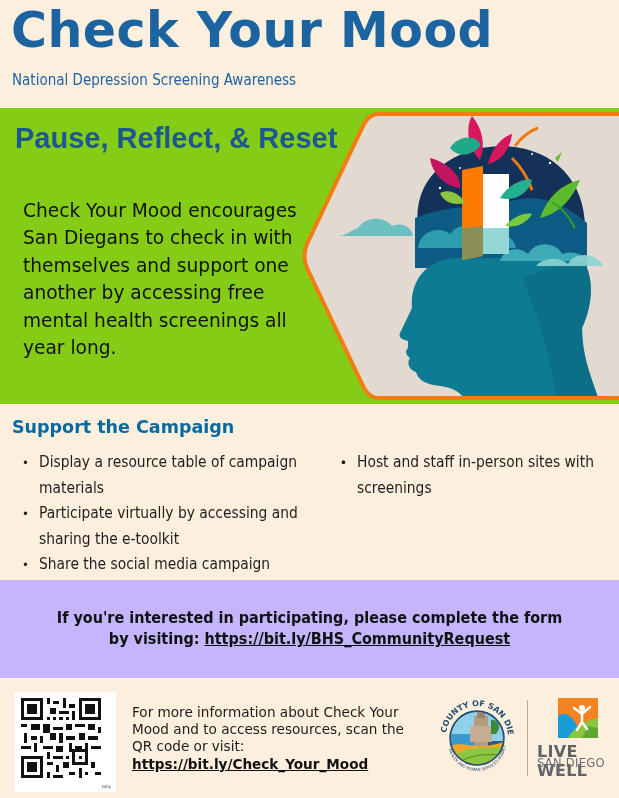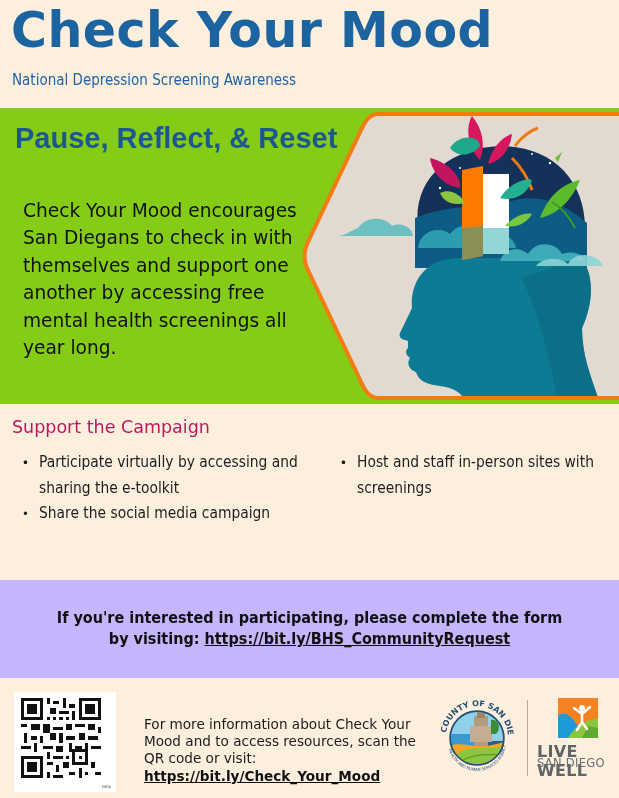--- a/index.html
+++ b/index.html
@@ -30,22 +30,22 @@
     position: absolute; left: 14px; top: 80px; width: 300px;
     font-family: "DejaVu Sans", sans-serif;
     font-size: 18.6px; line-height: 27.4px; color: #111;
     margin: 9px;
   }
   .hex-wrap { position: absolute; left: 300px; top: 0px; width: 319px; height: 296px; }
   .hex-wrap svg { width: 100%; height: 100%; display: block; }
   .support { position: absolute; left: 0; top: 404px; width: 619px; height: 175px; background: #fdefde; }
   .support-title {
     position: absolute; left: 12px; top: 13px;
-    font-family: "DejaVu Sans", sans-serif; font-weight: normal;
-    font-size: 17.5px; color: #be185d; margin: 0;
+    font-family: "DejaVu Sans", sans-serif; font-weight: bold;
+    font-size: 17.5px; color: #0369a1; margin: 0;
   }
   .bullets { position: absolute; top: 46px; margin: 0; padding: 0; list-style: none; }
   .bullets.col1 { left: 20px; width: 300px; }
   .bullets.col2 { left: 338px; width: 270px; }
   .bullets li {
     position: relative; padding-left: 19px;
     font-family: "DejaVu Sans Condensed", "DejaVu Sans", sans-serif;
     font-size: 15.4px; line-height: 25.5px; color: #1e1e1e;
   }
   .bullets li .dot { position: absolute; left: 2px; top: 0; font-size: 13px; }
@@ -55,21 +55,21 @@
     font-family: "DejaVu Sans Condensed", "DejaVu Sans", sans-serif; font-weight: bold;
     font-size: 16px; line-height: 21px; color: #111; margin: 0;
   }
   .cta-link { color: #111; text-decoration: underline; }
   .footer { position: absolute; left: 0; top: 678px; width: 619px; height: 120px; background: #fdefde; }
   .qr { position: absolute; left: 14px; top: 14px; width: 102px; height: 100px; background: #fff; }
   .qr svg { position: absolute; left: 7px; top: 6px; width: 80px; height: 80px; }
   .qr-tiny { position: absolute; right: 5px; bottom: 3px; font-size: 4px; color: #333; font-family: "DejaVu Sans", sans-serif; }
   .footer-text {
     position: absolute; left: 132px; top: 26px; width: 290px;
-    font-family: "DejaVu Sans", sans-serif; font-size: 13.6px; line-height: 17.2px; color: #1c1c1c; margin: 12px;
+    font-family: "DejaVu Sans", sans-serif; font-size: 13.6px; line-height: 17.2px; color: #1c1c1c; margin: 0;
   }
   .footer-link { font-weight: bold; text-decoration: underline; color: #111; display: inline-block; }
   .county-logo { position: absolute; left: 434px; top: 16px; width: 86px; height: 86px; }
   .divider { position: absolute; left: 527px; top: 22px; width: 1px; height: 76px; background: #b7ab9c; }
   .livewell-logo { position: absolute; left: 558px; top: 20px; width: 40px; height: 40px; }
   .livewell-text1 {
     position: absolute; left: 537px; top: 64px; width: 82px; text-align: left;
     font-family: "DejaVu Sans", sans-serif; font-weight: bold; font-size: 16px; color: #5f6468; letter-spacing: 0.3px;
   }
   .livewell-text2 {
@@ -138,21 +138,21 @@
       </g>
 
       <path d="M78,6 L319,6 M319,290 L78,290 Q70,290 64,280 L7,160 Q2,148 7,136 L64,16 Q70,6 78,6" fill="none" stroke="#f47b12" stroke-width="4"></path>
     </svg>
   </div>
 </div>
 
 <div class="support">
   <h3 class="support-title">Support the Campaign</h3>
   <ul class="bullets col1">
-    <li><span class="dot">•</span></li>
+    <li><span class="dot">•</span><span>Display a resource table of campaign materials</span></li>
     <li><span class="dot">•</span><span>Participate virtually by accessing and sharing the e-toolkit</span></li>
     <li><span class="dot">•</span><span>Share the social media campaign</span></li>
   </ul>
   <ul class="bullets col2">
     <li><span class="dot">•</span></li>
     <li><span class="dot">•</span><span>Host and staff in-person sites with screenings</span></li>
   </ul>
 </div>
 
 <div class="cta">

